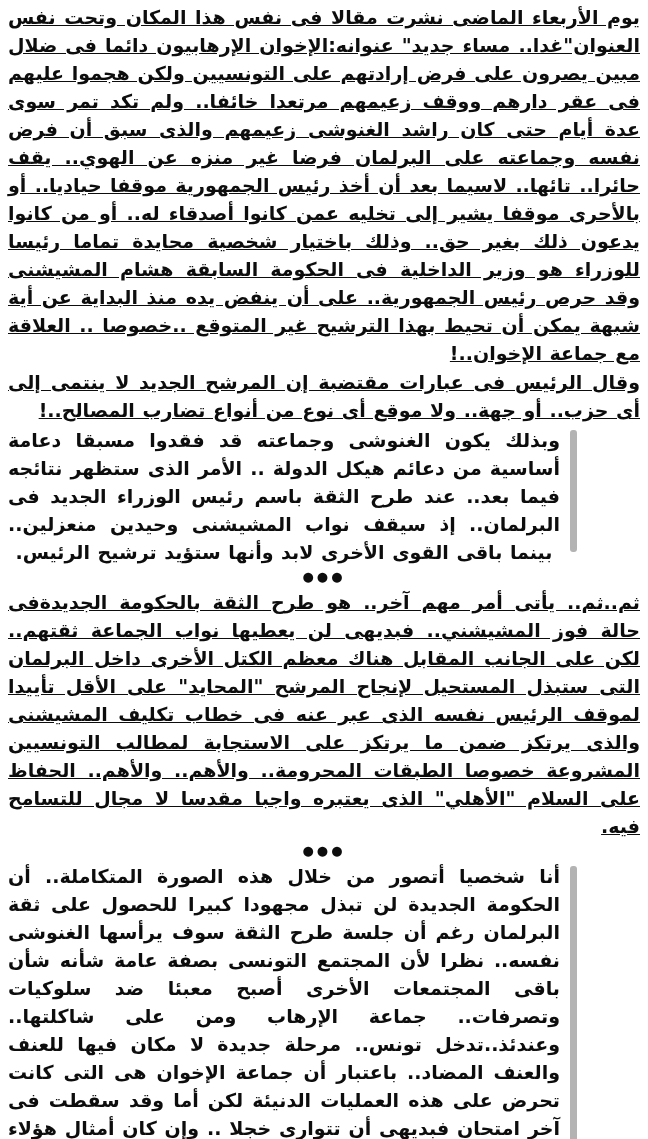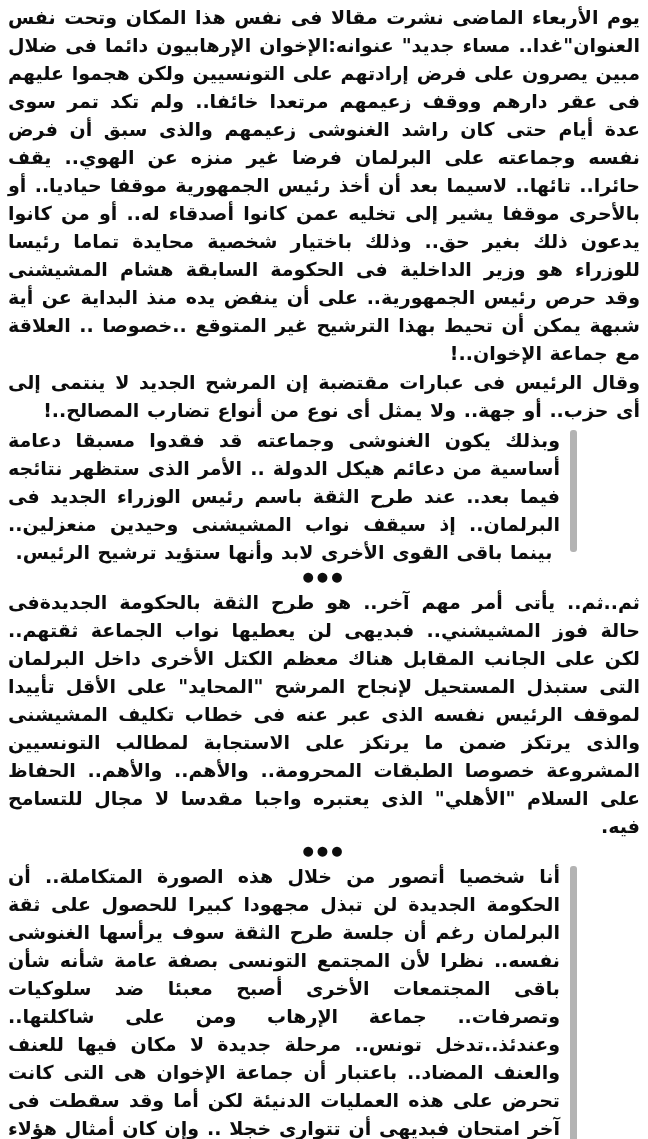--- a/index.html
+++ b/index.html
@@ -19,20 +19,21 @@
   .article-body {
     padding: 3px 8px 0 8px;
   }
   .para {
     margin: 0 0 1px 0;
     font-size: 19px;
     line-height: 28px;
     text-align: justify;
     text-align-last: right;
     word-spacing: 1px;
+    text-decoration: underline;
   }
   .quote {
     position: relative;
     margin: 2px 80px 2px 0;
   }
   .qbar {
     position: absolute;
     right: -17px;
     top: 4px;
     bottom: 14px;
@@ -55,21 +56,21 @@
     letter-spacing: 3px;
     margin: 2px 0 3px 0;
     color: var(--ink, #0d0d0d);
   }
 </style>
 </head>
 <body>
 
 <div class="article-body">
     <p class="para">يوم الأربعاء الماضى نشرت مقالا فى نفس هذا المكان وتحت نفس العنوان"غدا.. مساء جديد" عنوانه:الإخوان الإرهابيون دائما فى ضلال مبين يصرون على فرض إرادتهم على التونسيين ولكن هجموا عليهم فى عقر دارهم ووقف زعيمهم مرتعدا خائفا.. ولم تكد تمر سوى عدة أيام حتى كان راشد الغنوشى زعيمهم والذى سبق أن فرض نفسه وجماعته على البرلمان فرضا غير منزه عن الهوي.. يقف حائرا.. تائها.. لاسيما بعد أن أخذ رئيس الجمهورية موقفا حياديا.. أو بالأحرى موقفا يشير إلى تخليه عمن كانوا أصدقاء له.. أو من كانوا يدعون ذلك بغير حق.. وذلك باختيار شخصية محايدة تماما رئيسا للوزراء هو وزير الداخلية فى الحكومة السابقة هشام المشيشنى وقد حرص رئيس الجمهورية.. على أن ينفض يده منذ البداية عن أية شبهة يمكن أن تحيط بهذا الترشيح غير المتوقع ..خصوصا .. العلاقة مع جماعة الإخوان..!</p>
-    <p class="para">وقال الرئيس فى عبارات مقتضبة إن المرشح الجديد لا ينتمى إلى أى حزب.. أو جهة.. ولا يمثل أى نوع من أنواع تضارب المصالح..!</p>
+    <p class="para">وقال الرئيس فى عبارات مقتضبة إن المرشح الجديد لا ينتمى إلى أى حزب.. أو جهة.. ولا موقع أى نوع من أنواع تضارب المصالح..!</p>
     <div class="quote">
       <span class="qbar"></span>
       <p class="qtext">وبذلك يكون الغنوشى وجماعته قد فقدوا مسبقا دعامة أساسية من دعائم هيكل الدولة .. الأمر الذى ستظهر نتائجه فيما بعد.. عند طرح الثقة باسم رئيس الوزراء الجديد فى البرلمان.. إذ سيقف نواب المشيشنى وحيدين منعزلين.. بينما باقى القوى الأخرى لابد وأنها ستؤيد ترشيح الرئيس.</p>
     </div>
     <div class="sep">●●●</div>
     <p class="para">ثم..ثم.. يأتى أمر مهم آخر.. هو طرح الثقة بالحكومة الجديدةفى حالة فوز المشيشني.. فبديهى لن يعطيها نواب الجماعة ثقتهم.. لكن على الجانب المقابل هناك معظم الكتل الأخرى داخل البرلمان التى ستبذل المستحيل لإنجاح المرشح "المحايد" على الأقل تأييدا لموقف الرئيس نفسه الذى عبر عنه فى خطاب تكليف المشيشنى والذى يرتكز ضمن ما يرتكز على الاستجابة لمطالب التونسيين المشروعة خصوصا الطبقات المحرومة.. والأهم.. والأهم.. الحفاظ على السلام "الأهلي" الذى يعتبره واجبا مقدسا لا مجال للتسامح فيه.</p>
     <div class="sep">●●●</div>
     <div class="quote">
       <span class="qbar"></span>
       <p class="qtext">أنا شخصيا أتصور من خلال هذه الصورة المتكاملة.. أن الحكومة الجديدة لن تبذل مجهودا كبيرا للحصول على ثقة البرلمان رغم أن جلسة طرح الثقة سوف يرأسها الغنوشى نفسه.. نظرا لأن المجتمع التونسى بصفة عامة شأنه شأن باقى المجتمعات الأخرى أصبح معبئا ضد سلوكيات وتصرفات.. جماعة الإرهاب ومن على شاكلتها.. وعندئذ..تدخل تونس.. مرحلة جديدة لا مكان فيها للعنف والعنف المضاد.. باعتبار أن جماعة الإخوان هى التى كانت تحرض على هذه العمليات الدنيئة لكن أما وقد سقطت فى آخر امتحان فبديهى أن تتوارى خجلا .. وإن كان أمثال هؤلاء الناس.. لا يرتدعون.. ولا يخجلون.. وبالتالى ربما يلجأون إلى عمليات انتقام خسيسة أحسب أن رئيس الوزراء الجديد الذى كان يشغل موقع وزير الداخلية.. سيكون لها بالمرصاد..</p>

